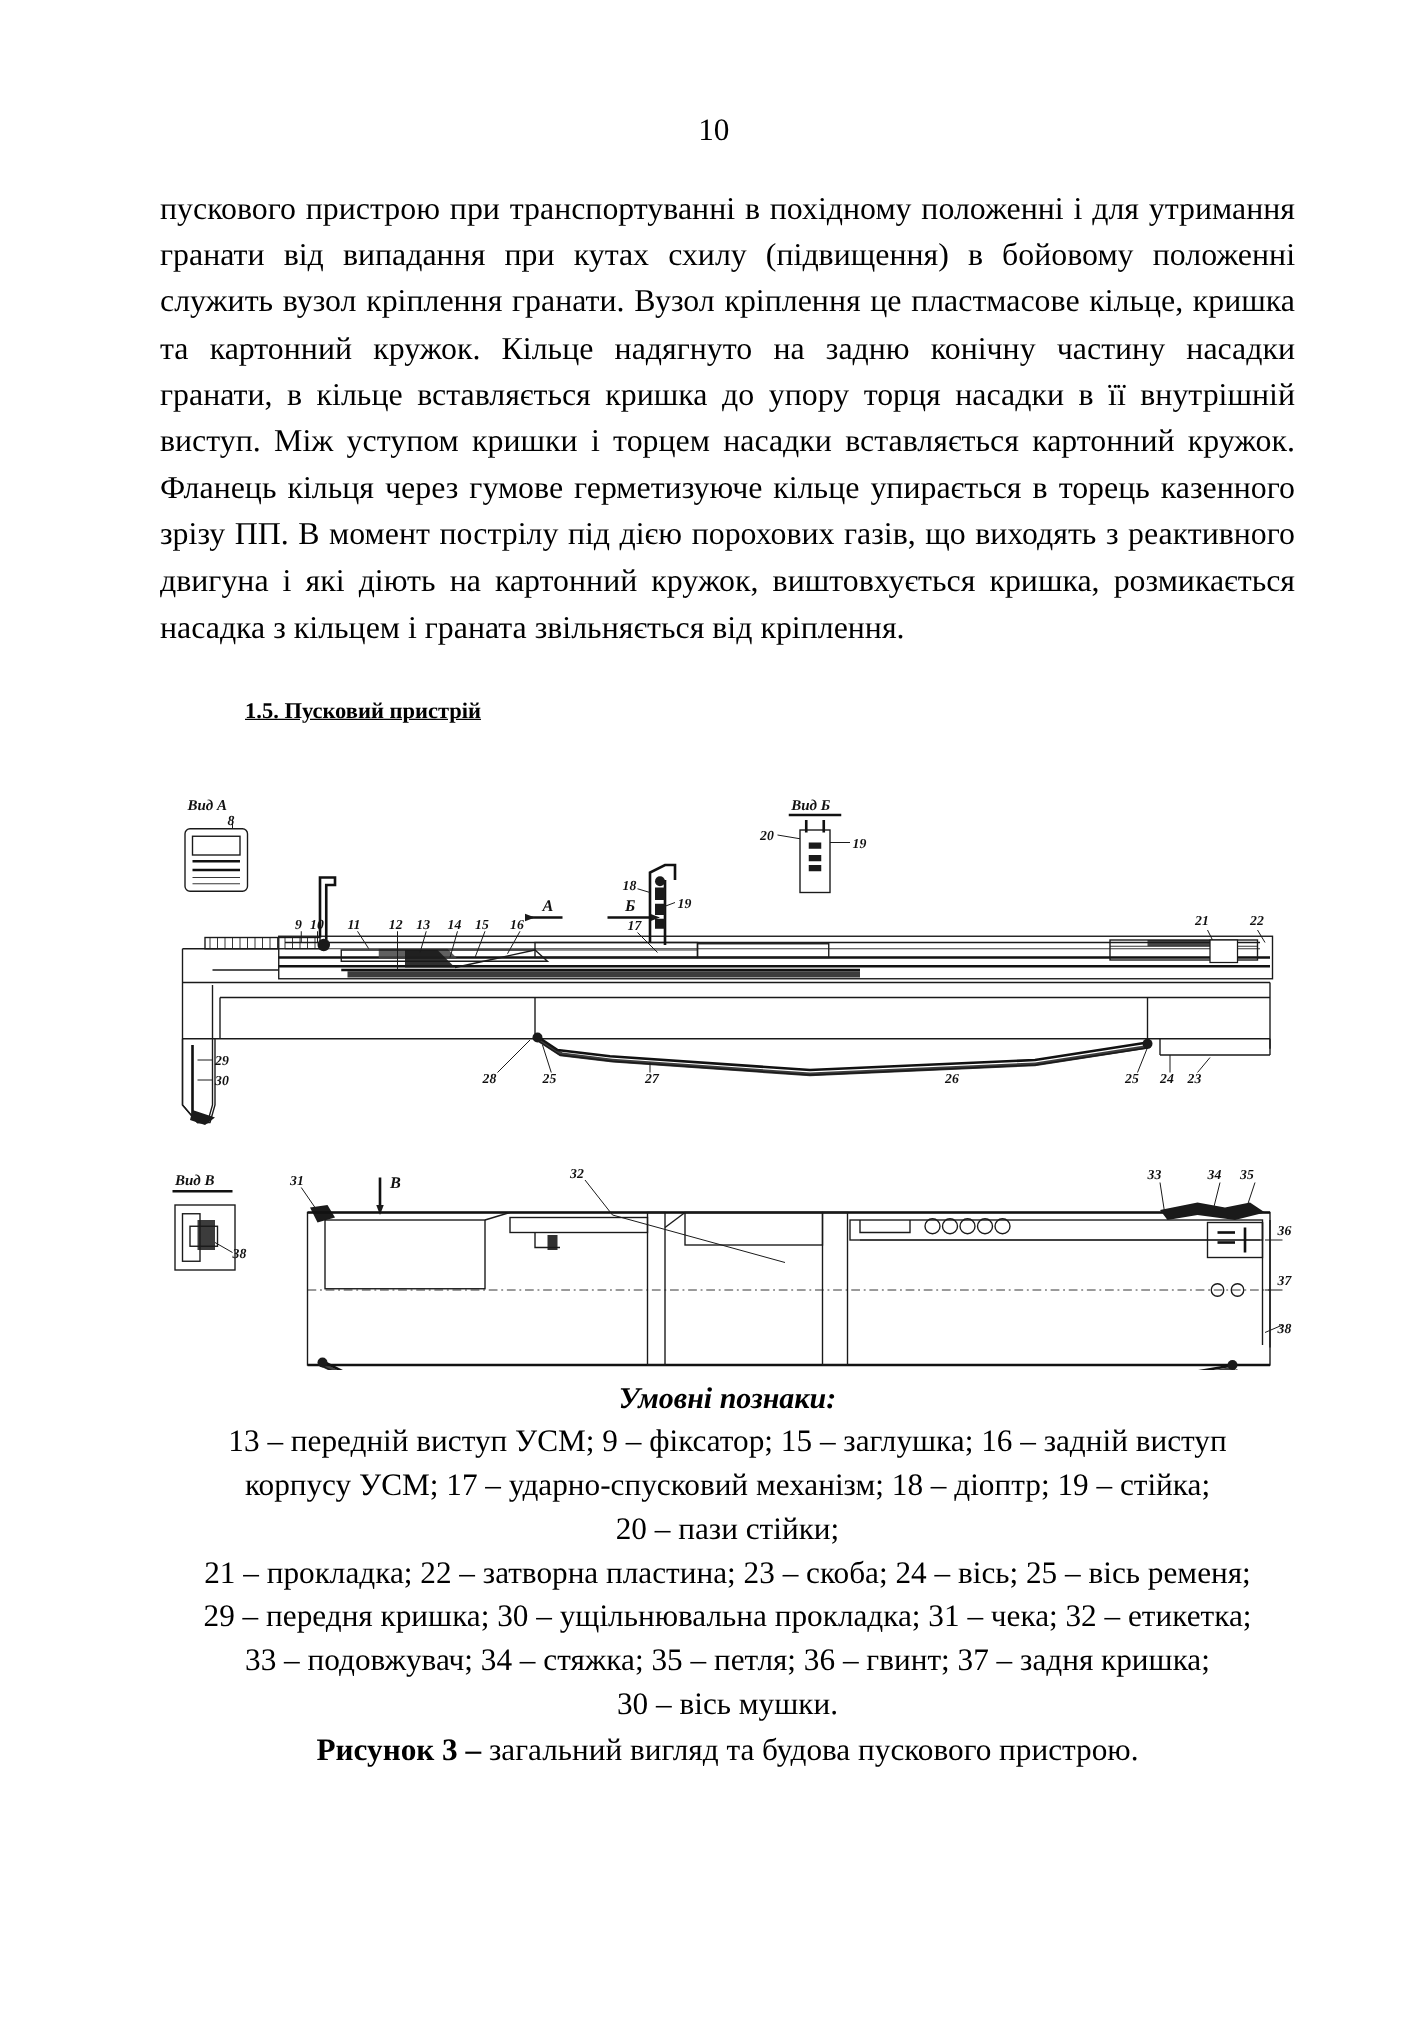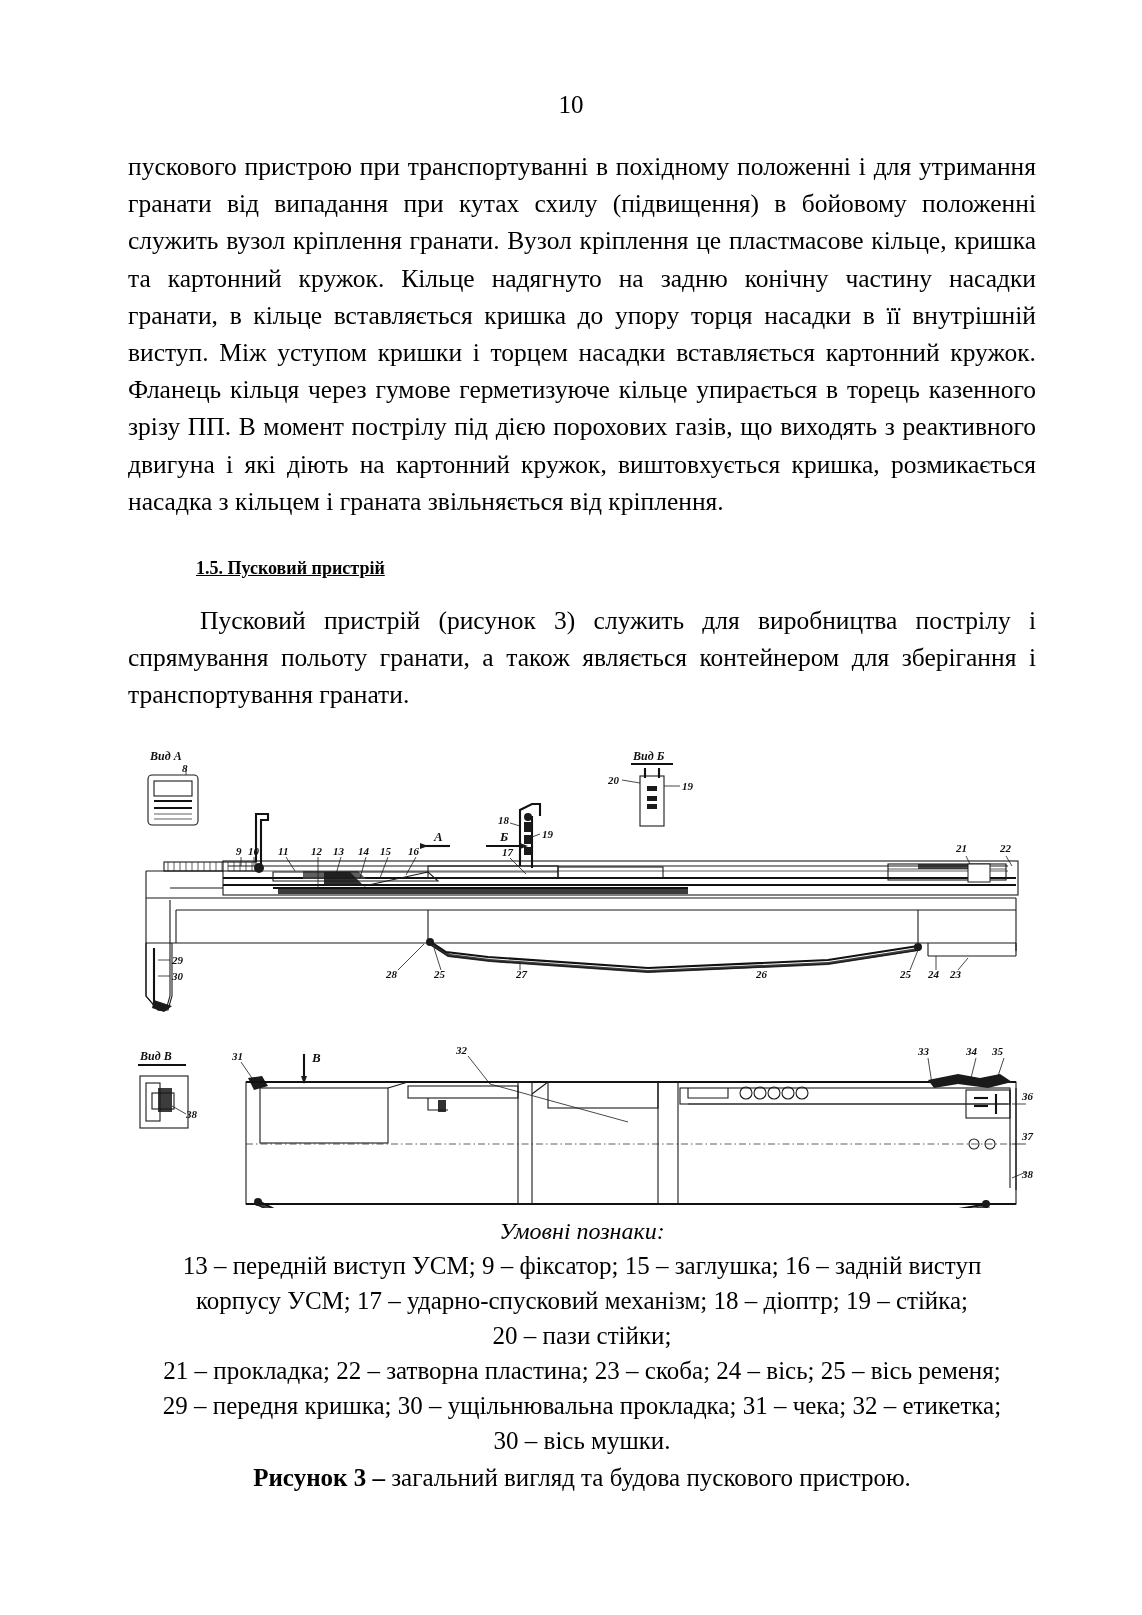--- a/index.html
+++ b/index.html
@@ -71,20 +71,21 @@
   
   .legend {
     margin: 6px 0 0 0;
     text-align: center;
   }
   .legend-title {
     font-style: italic;
     font-size: 24px;
     line-height: 34px;
     margin: 0;
+    font-weight: bold;
   }
   .legend-line {
     font-size: 25px;
     line-height: 35px;
     margin: 0;
     white-space: nowrap;
   }
   .fig-caption {
     margin: 2px 0 0 0;
     text-align: center;
@@ -101,21 +102,20 @@
   <div class="page-number">10</div>
 
   <div class="content">
 
     <p class="body-text">пускового пристрою при транспортуванні в похідному положенні і для утримання гранати від випадання при кутах схилу (підвищення) в бойовому положенні служить вузол кріплення гранати. Вузол кріплення це пластмасове кільце, кришка та картонний кружок. Кільце надягнуто на задню конічну частину насадки гранати, в кільце вставляється кришка до упору торця насадки в її внутрішній виступ. Між уступом кришки і торцем насадки вставляється картонний кружок. Фланець кільця через гумове герметизуюче кільце упирається в торець казенного зрізу ПП. В момент пострілу під дією порохових газів, що виходять з реактивного двигуна і які діють на картонний кружок, виштовхується кришка, розмикається насадка з кільцем і граната звільняється від кріплення.</p>
 
     <h2 class="section-heading">1.5. Пусковий пристрій</h2>
 
     <div class="spacer-after-heading"></div>
 
-    <p class="body-text indent">Пусковий пристрій (рисунок 3) служить для виробництва пострілу і спрямування польоту гранати, а також являється контейнером для зберігання і транспортування гранати.</p>
 
     <div class="figure">
       <svg viewBox="0 0 908 470" width="908" height="470" xmlns="http://www.w3.org/2000/svg">
         <defs>
           <style>
             .ln  { stroke:#1a1a1a; stroke-width:1.1; fill:none; }
             .lnT { stroke:#1a1a1a; stroke-width:0.7; fill:none; }
             .lnH { stroke:#111; stroke-width:2.1; fill:none; }
             .lead{ stroke:#1a1a1a; stroke-width:0.8; fill:none; }
             .fil { fill:#1a1a1a; stroke:none; }
@@ -401,19 +401,20 @@
       </svg>
     </div>
 
     <div class="legend">
       <p class="legend-title">Умовні познаки:</p>
       <p class="legend-line">13 – передній виступ УСМ; 9 – фіксатор; 15 – заглушка; 16 – задній виступ</p>
       <p class="legend-line">корпусу УСМ; 17 – ударно-спусковий механізм; 18 – діоптр; 19 – стійка;</p>
       <p class="legend-line">20 – пази стійки;</p>
       <p class="legend-line">21 – прокладка; 22 – затворна пластина; 23 – скоба; 24 – вісь; 25 – вісь ременя;</p>
       <p class="legend-line">29 – передня  кришка; 30 – ущільнювальна прокладка; 31 – чека; 32 – етикетка;</p>
+      <p class="legend-line">33 – подовжувач; 34 – стяжка; 35 – петля; 36 – гвинт; 37 – задня кришка;</p>
       <p class="legend-line">30 – вісь мушки.</p>
     </div>
 
     <p class="fig-caption"><span class="bold">Рисунок 3 –</span><span> загальний вигляд та будова пускового пристрою.</span></p>
 
   </div>
 </div>
 
 </body></html>

